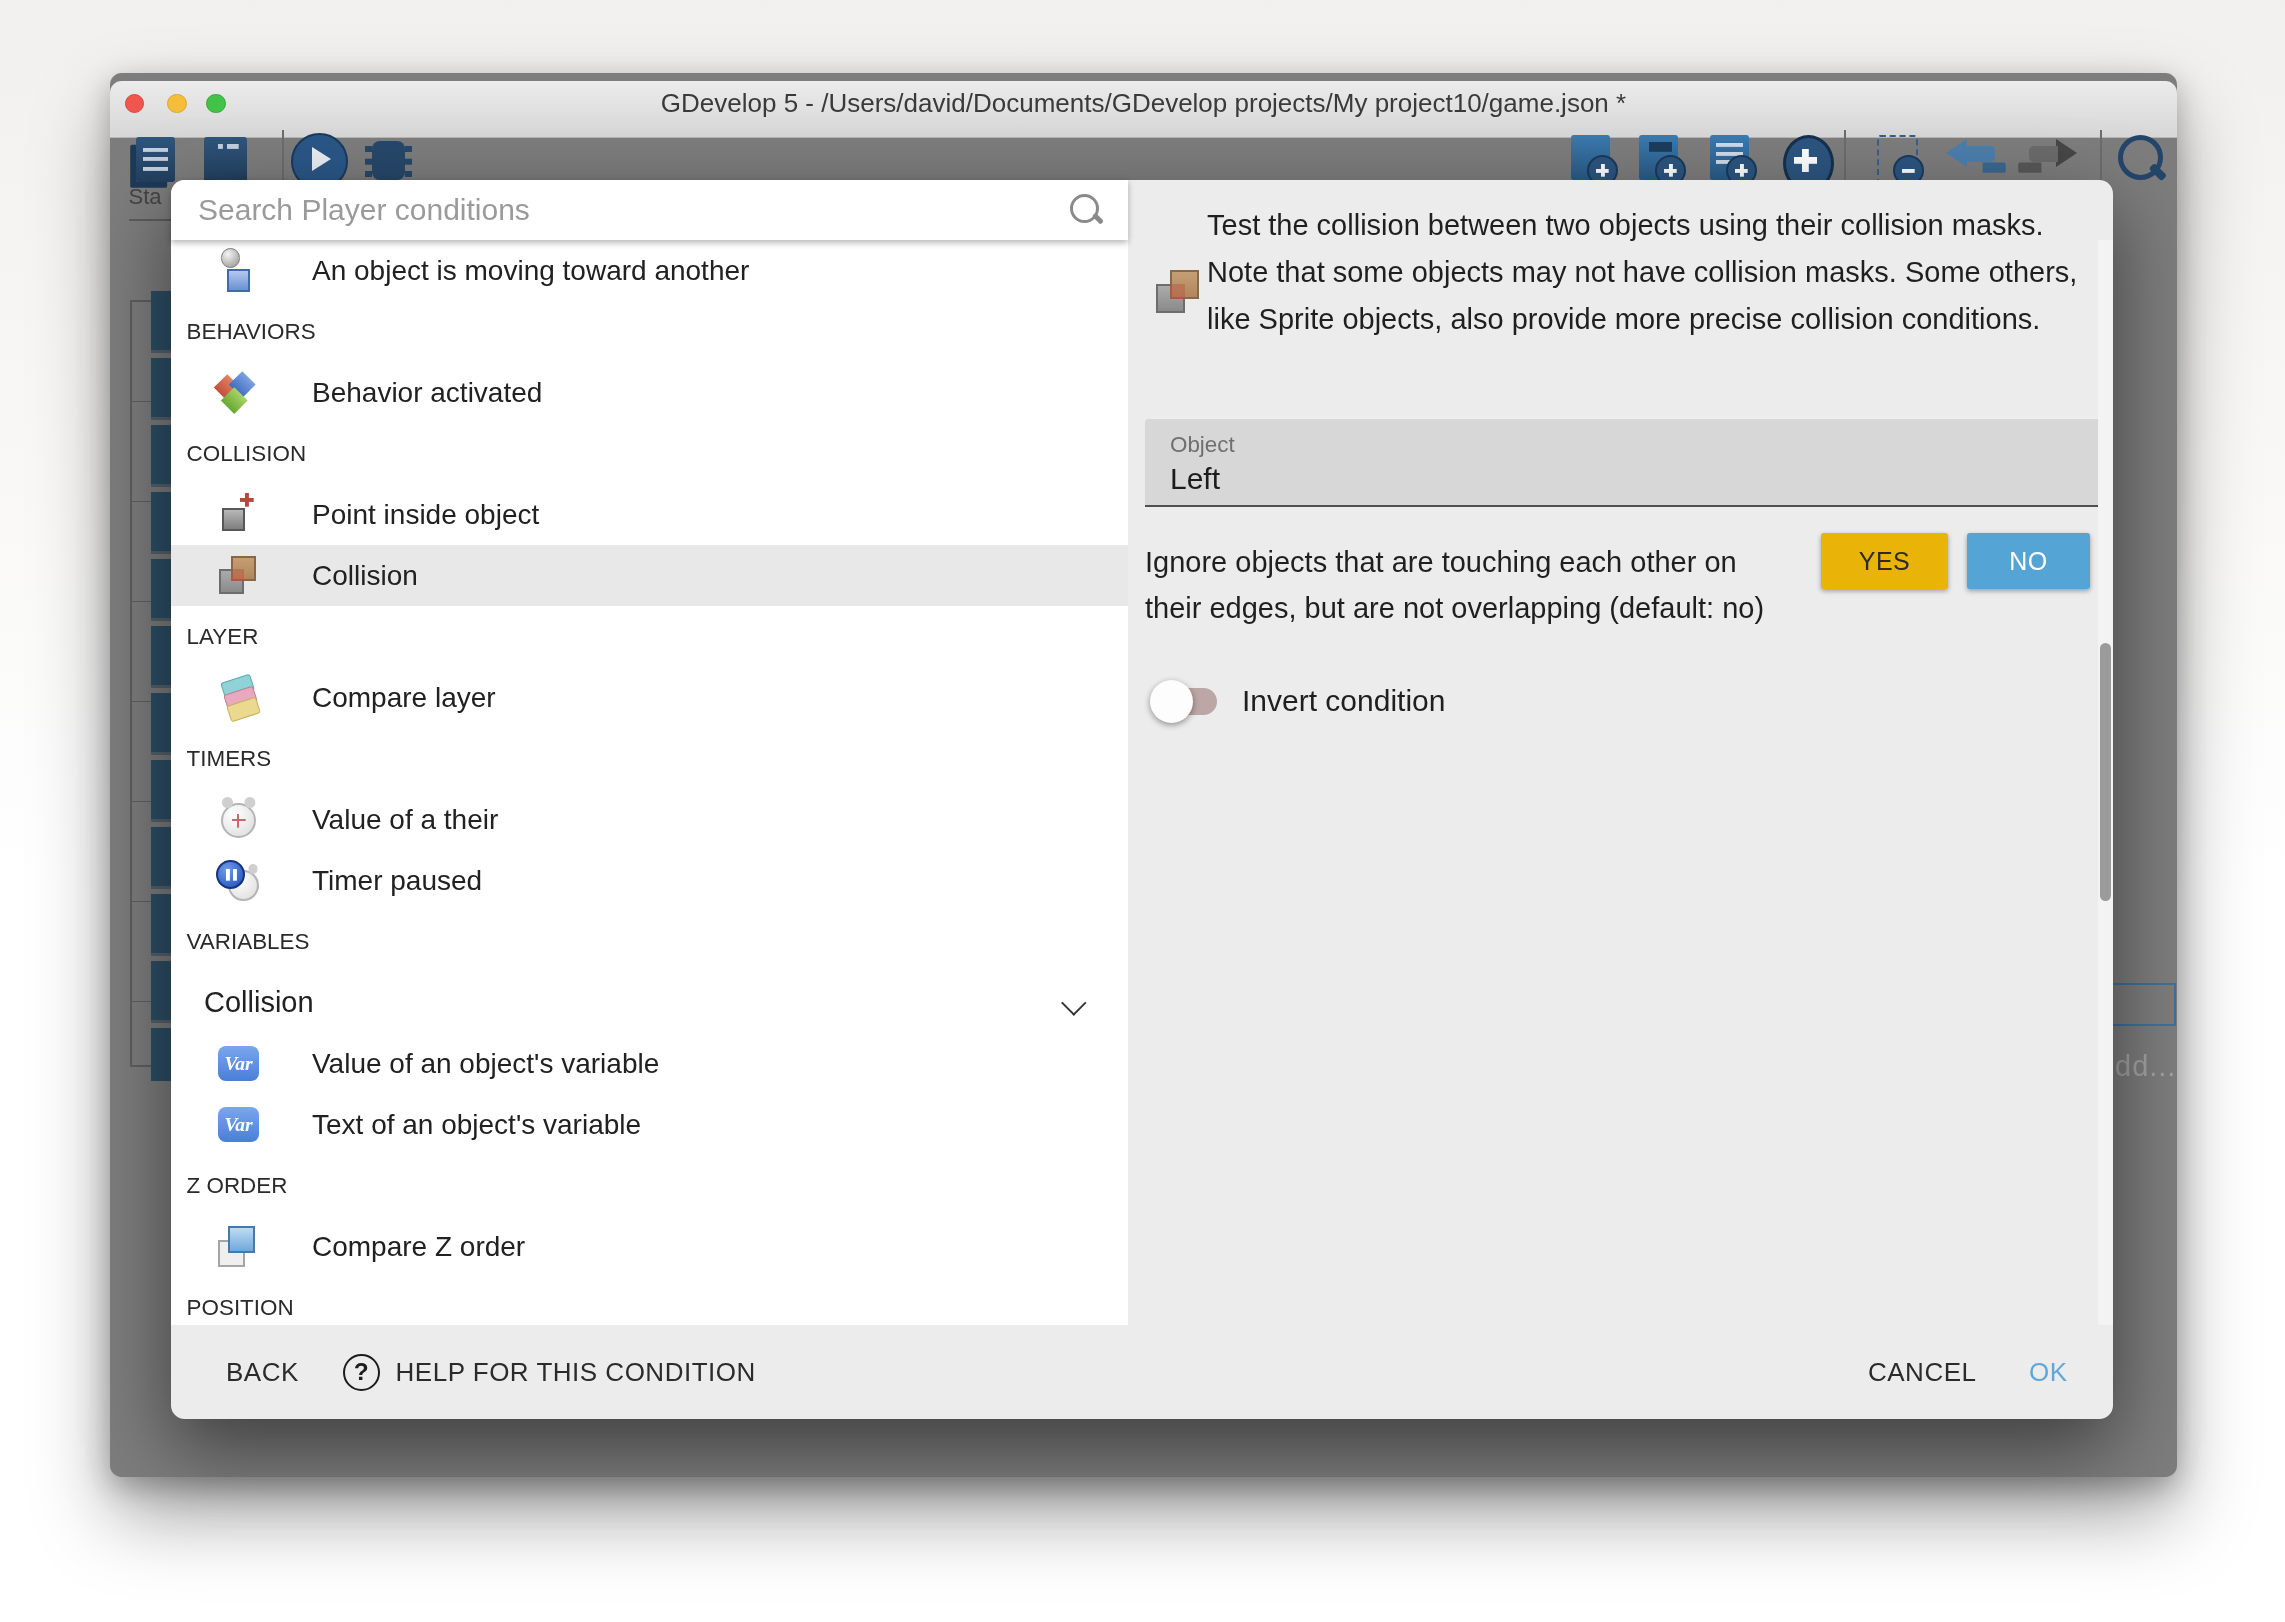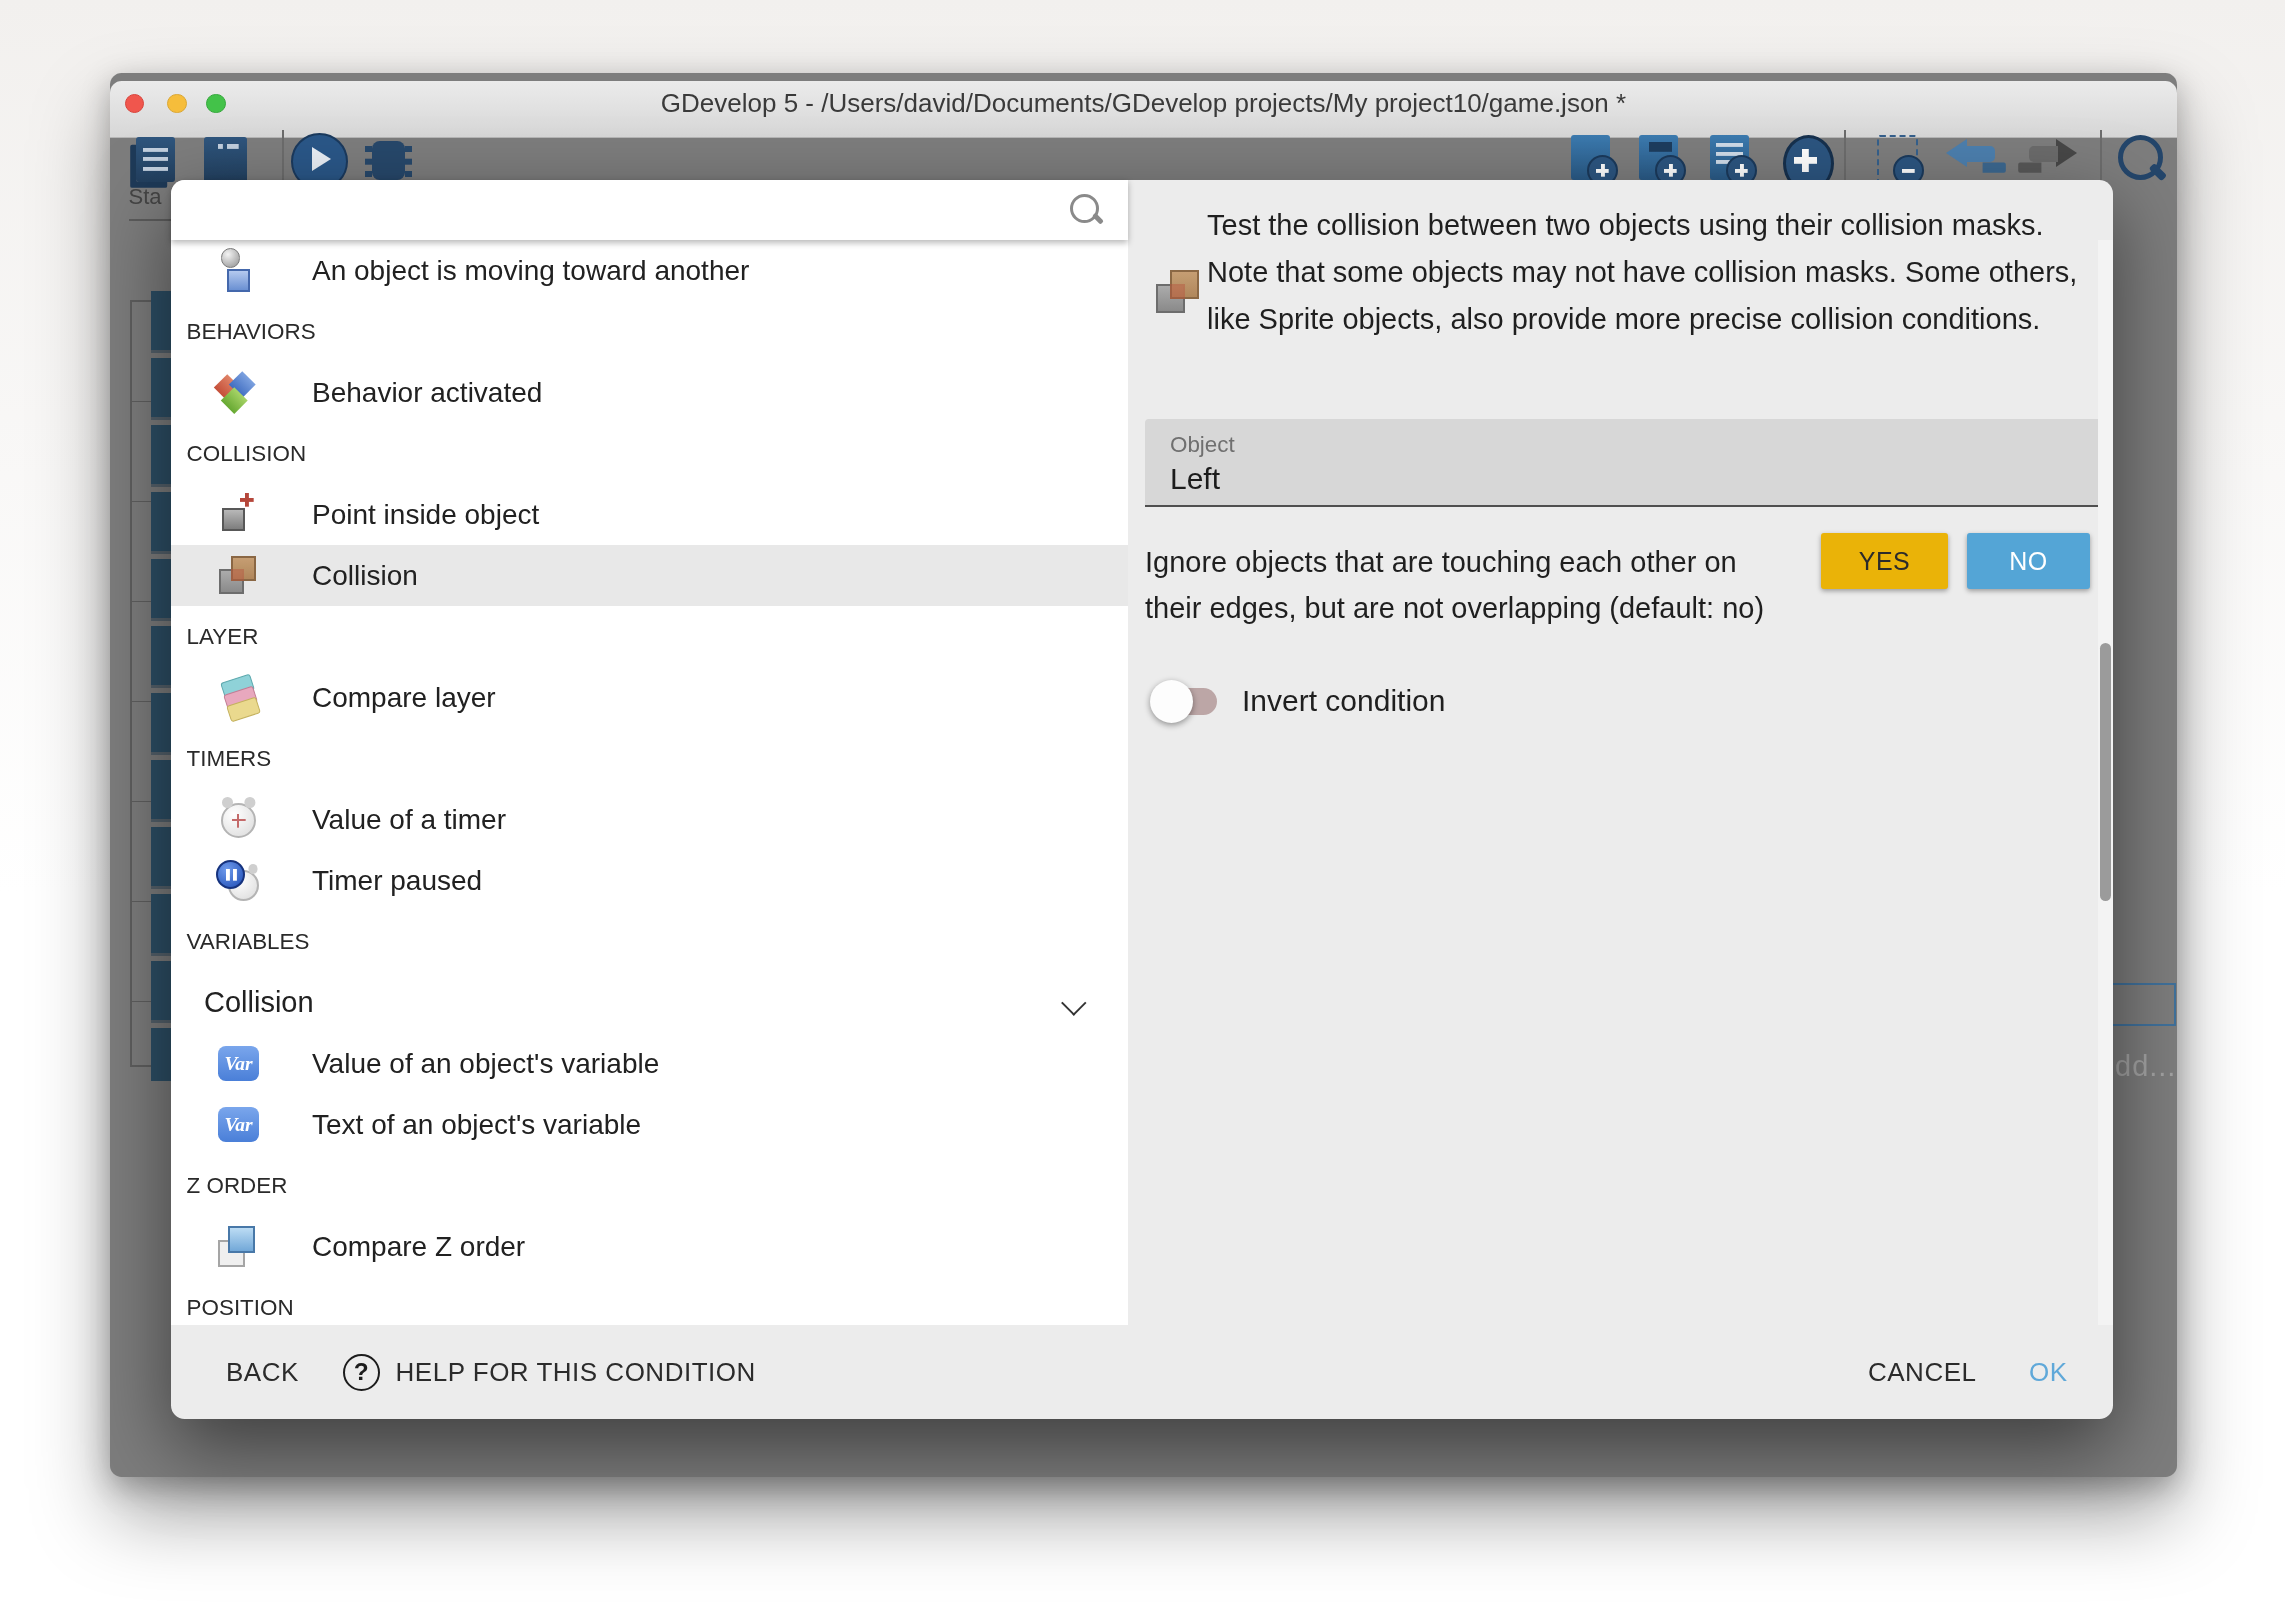--- a/index.html
+++ b/index.html
@@ -195,20 +195,21 @@
 
   <div class="bg-tab">Sta</div>
   <div class="bg-tabline"></div>
   <div class="ev-outline"></div>
   <div class="ev-blue"></div>
   <div class="sel-box"></div>
   <div class="add-occluded">dd...</div>
 
   <div class="dialog">
     <div class="searchbar">
+      <input type="text" value="" placeholder="Search Player conditions" style="">
       <span class="mag"></span>
     </div>
 
     <div class="listpane">
         <div class="lrow litem">
           <span class="licon object-moving-icon">
             <i></i>
             <i></i>
           </span>
           <span class="llabel">An object is moving toward another</span>
@@ -247,21 +248,21 @@
           </span>
           <span class="llabel">Compare layer</span>
         </div>
         <div class="lrow lheader">TIMERS</div>
         <div class="lrow litem">
           <span class="licon timer-icon">
             <i></i>
             <i></i>
             <i></i>
           </span>
-          <span class="llabel">Value of a timer</span>
+          <span class="llabel">Value of a their</span>
         </div>
         <div class="lrow litem">
           <span class="licon timer-paused-icon">
             <i></i>
             <i></i>
             <i></i>
           </span>
           <span class="llabel">Timer paused</span>
         </div>
         <div class="lrow lheader">VARIABLES</div>

